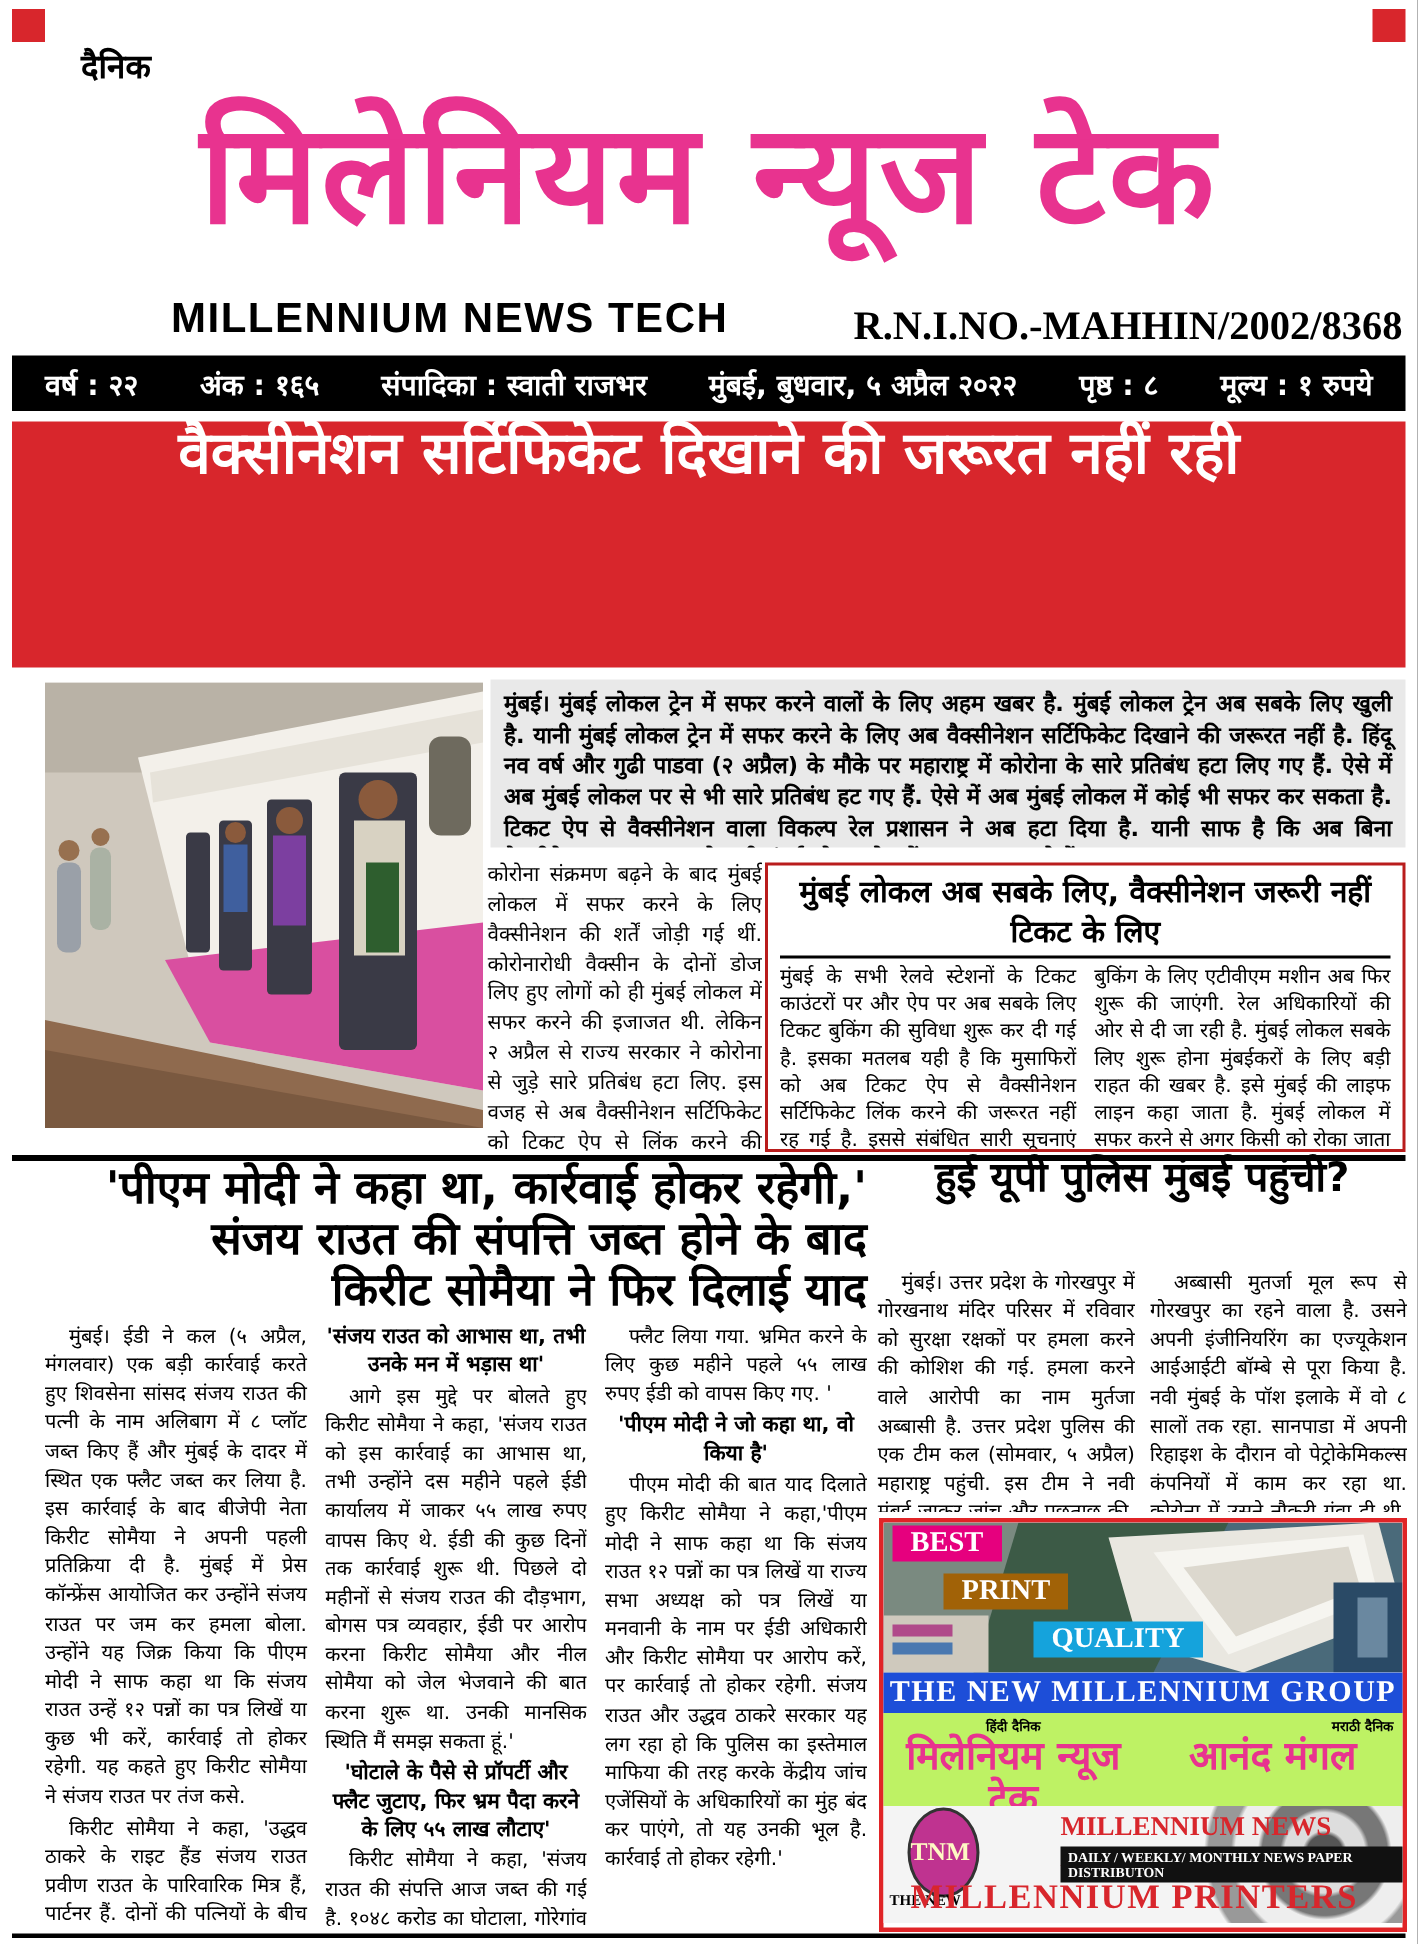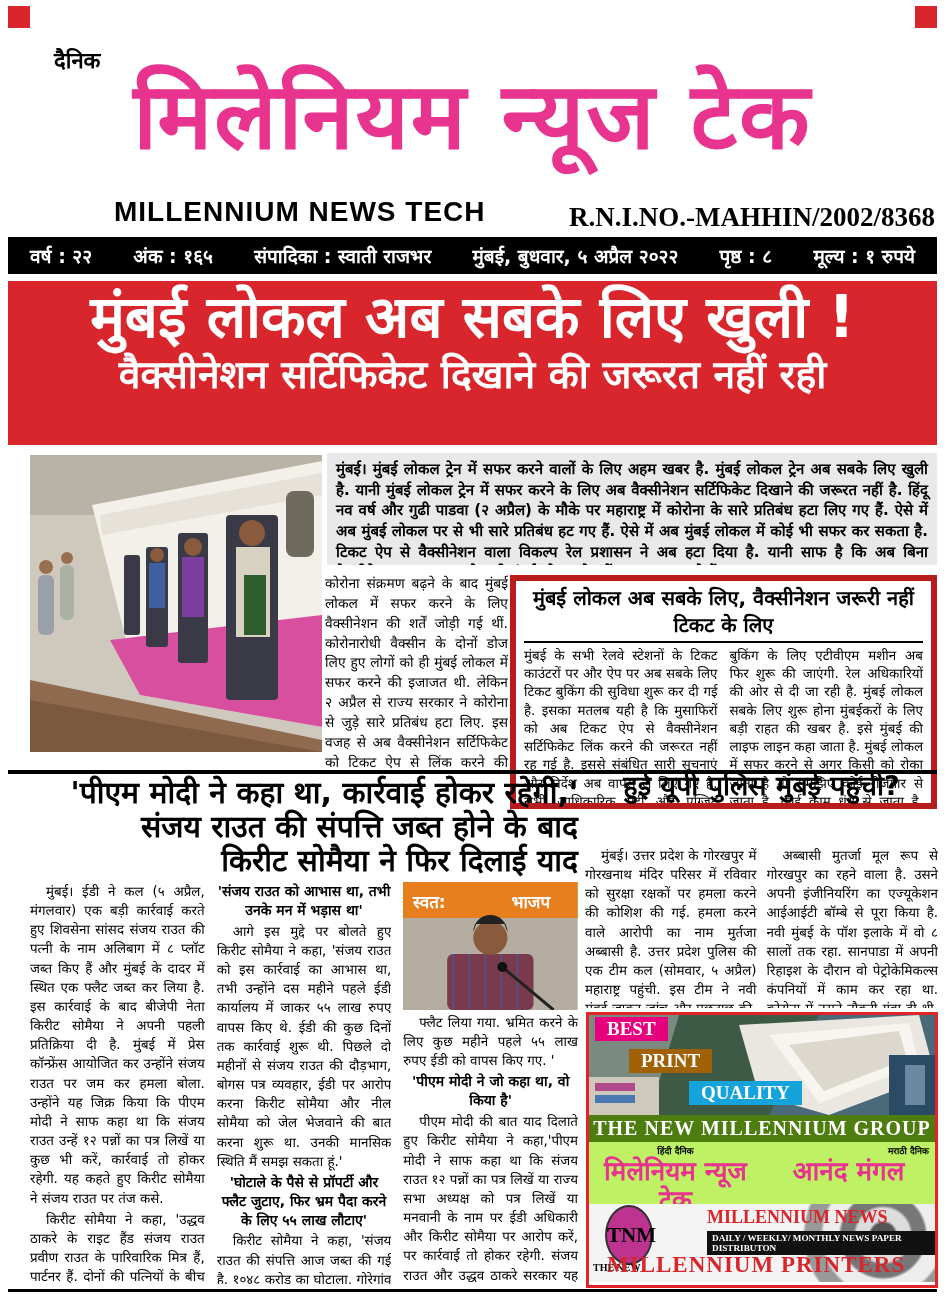--- a/index.html
+++ b/index.html
@@ -1,71 +1,71 @@
 <!DOCTYPE html>
 <html lang="hi"><head>
 <meta charset="utf-8">
 <style>
   html,body{margin:0;padding:0;background:#777;}
   .page{position:relative;width:945px;height:1296px;background:#fff;margin:0 auto;overflow:hidden;
         font-family:"DejaVu Sans",sans-serif;color:#000;}
   .abs{position:absolute;}
   
   .corner{width:22px;height:22px;background:#d8262c;}
-  .daily{left:54px;top:44px;font-size:22px;font-weight:bold;}
+  .daily{left:54px;top:28px;font-size:22px;font-weight:bold;}
   .mast-title{left:0;right:0;top:42px;text-align:center;font-size:92px;line-height:150px;
               font-weight:800;color:#e8338f;letter-spacing:2px;}
   .mast-eng{left:114px;top:196px;font-size:28px;font-weight:bold;letter-spacing:1px;
             font-family:"Liberation Sans",sans-serif;}
   .rni{right:10px;top:202px;font-size:27px;font-weight:bold;font-family:"Liberation Serif",serif;}
   
   .infobar{left:8px;right:8px;top:237px;height:37px;background:#000;color:#fff;display:flex;
            align-items:center;justify-content:space-between;padding:0 22px;font-size:19px;font-weight:bold;}
   
   .banner{left:8px;right:8px;top:281px;height:164px;background:#d8262c;color:#fff;text-align:center;}
   .banner-l1{font-size:58px;font-weight:800;line-height:1.2;margin-top:2px;}
   .banner-l2{font-size:39px;font-weight:700;line-height:1.15;}
   
   .train-photo{left:30px;top:455px;width:292px;height:297px;}
   .lead{left:327px;top:453px;width:610px;height:112px;background:#e9e9e9;box-sizing:border-box;
         padding:6px 9px;font-size:15px;font-weight:bold;text-align:justify;line-height:1.38;overflow:hidden;}
   .leadcol{left:325px;top:574px;width:183px;height:196px;font-size:13.8px;text-align:justify;
            line-height:1.44;overflow:hidden;}
-  .tbox{left:510px;top:575px;width:427px;height:234px;border:6px solid #b91c1c;box-sizing:border-box;
+  .tbox{left:510px;top:575px;width:427px;height:193px;border:2px solid #b91c1c;box-sizing:border-box;
         padding:3px 8px;overflow:hidden;}
   .tbox-title{font-size:20px;font-weight:bold;text-align:center;border-bottom:2px solid #000;padding-bottom:3px;}
   .tbox-cols{display:flex;gap:12px;margin-top:4px;font-size:13.4px;text-align:justify;line-height:1.36;}
   .tbox-cols>div{flex:1;}
   .rule{left:8px;right:8px;background:#000;}
   
   .raut-head{left:30px;top:776px;width:548px;text-align:right;font-weight:bold;font-size:30px;line-height:34px;}
   .raut-cols{left:30px;top:882px;width:548px;height:402px;display:flex;gap:12px;overflow:hidden;}
   .col{flex:1;font-size:13.4px;text-align:justify;line-height:1.43;overflow:hidden;}
   .col p{margin:0 0 2px 0;text-indent:16px;}
   .subhead{font-weight:bold;text-align:center;font-size:14px;line-height:1.35;margin:2px 0;text-indent:0 !important;}
   .somaiya-photo{width:100%;height:128px;margin-bottom:3px;}
   
   .abb-head{left:585px;top:770px;width:353px;text-align:center;font-weight:bold;font-size:27px;line-height:32px;}
   .abb-cols{left:585px;top:846px;width:353px;height:162px;display:flex;gap:10px;overflow:hidden;}
   
   .ad{left:586px;top:1012px;width:352px;height:276px;border:3px solid #e02427;box-sizing:border-box;background:#fff;}
   .ad-collage{position:relative;height:100px;overflow:hidden;}
   .chip{position:absolute;color:#fff;font-family:"Liberation Serif",serif;font-weight:bold;
         font-size:19px;padding:1px 12px;}
-  .ad-groupbar{height:27px;background:#4d7c0f;color:#fff;text-align:center;font-family:"Liberation Serif",serif;
+  .ad-groupbar{height:27px;background:#1d4ed8;color:#fff;text-align:center;font-family:"Liberation Serif",serif;
                font-weight:bold;font-size:20px;line-height:27px;letter-spacing:1px;}
   .ad-names{display:flex;height:62px;background:#bef264;}
   .ad-name-cell{flex:1;text-align:center;}
   .ad-name-label{font-size:9px;font-weight:bold;margin-top:2px;}
   .ad-name{font-size:26px;font-weight:800;color:#e8338f;line-height:1.1;}
   .ad-bottom{position:relative;height:78px;background:
      radial-gradient(circle at 85% 40%, #555 0 4%, #ddd 5% 9%, #777 10% 14%, #eee 15% 20%, #999 21% 26%, #f4f4f4 27%);}
   .logo{position:absolute;left:16px;top:1px;width:44px;height:56px;border-radius:50%;
-        background:#bf3390;border:2px solid #333;color:#000000;text-align:left;
-        font-family:"Liberation Serif",serif;font-weight:bold;font-size:21px;line-height:56px;}
+        background:#bf3390;border:2px solid #333;color:#fef9c3;text-align:left;
+        font-family:"Liberation Serif",serif;font-weight:bold;font-size:17px;line-height:56px;}
   .thenew1{position:absolute;left:4px;top:58px;font-size:10px;font-weight:bold;font-family:"Liberation Serif",serif;}
   .printers{position:absolute;left:18px;top:48px;font-size:23px;font-weight:bold;color:#d8262c;
             font-family:"Liberation Serif",serif;letter-spacing:1px;}
   .agency{position:absolute;left:118px;top:3px;font-size:18px;font-weight:bold;color:#d8262c;
           font-family:"Liberation Serif",serif;}
   .agency-sub{position:absolute;left:118px;top:27px;font-size:9.2px;font-weight:bold;color:#fff;
               background:#111;padding:2px 5px;font-family:"Liberation Serif",serif;}
 </style>
 </head>
 <body>
@@ -82,21 +82,20 @@
   <div class="abs infobar">
     <span>वर्ष : २२</span>
     <span>अंक : १६५</span>
     <span>संपादिका : स्वाती राजभर</span>
     <span>मुंबई, बुधवार, ५ अप्रैल २०२२</span>
     <span>पृष्ठ : ८</span>
     <span>मूल्य : १ रुपये</span>
   </div>
 
   <div class="abs banner">
-    <div class="banner-l1">मुंबई लोकल अब सबके लिए खुली !</div>
     <div class="banner-l2">वैक्सीनेशन सर्टिफिकेट दिखाने की जरूरत नहीं रही</div>
   </div>
 
   <div class="abs train-photo">
     <svg width="292" height="297" viewBox="0 0 292 297" xmlns="http://www.w3.org/2000/svg">
       <rect width="292" height="297" fill="#cfc8bd"></rect>
       <rect x="0" y="0" width="292" height="60" fill="#b9b2a6"></rect>
       <polygon points="0,225 292,285 292,297 0,297" fill="#8f6a4e"></polygon>
       <polygon points="0,245 292,297 292,297 0,297" fill="#7a5940"></polygon>
       <polygon points="62,50 292,6 292,272 110,240" fill="#f3f0ea"></polygon>
@@ -151,40 +150,20 @@
       <p>मुंबई। ईडी ने कल (५ अप्रैल, मंगलवार) एक बड़ी कार्रवाई करते हुए शिवसेना सांसद संजय राउत की पत्नी के नाम अलिबाग में ८ प्लॉट जब्त किए हैं और मुंबई के दादर में स्थित एक फ्लैट जब्त कर लिया है. इस कार्रवाई के बाद बीजेपी नेता किरीट सोमैया ने अपनी पहली प्रतिक्रिया दी है. मुंबई में प्रेस कॉन्फ्रेंस आयोजित कर उन्होंने संजय राउत पर जम कर हमला बोला. उन्होंने यह जिक्र किया कि पीएम मोदी ने साफ कहा था कि संजय राउत उन्हें १२ पन्नों का पत्र लिखें या कुछ भी करें, कार्रवाई तो होकर रहेगी. यह कहते हुए किरीट सोमैया ने संजय राउत पर तंज कसे.</p>
       <p>किरीट सोमैया ने कहा, 'उद्धव ठाकरे के राइट हैंड संजय राउत प्रवीण राउत के पारिवारिक मित्र हैं, पार्टनर हैं. दोनों की पत्नियों के बीच आर्थिक लेन—देन सिद्ध हुआ है. आज ईडी ने कार्रवाई करते हुए संजय राउत की अलीबाग की कुछ जमीनें, संपत्ति और मुंबई के दादर में एक फ्लैट जब्त किया है.'</p>
     </div>
     <div class="col">
       <p class="subhead">'संजय राउत को आभास था, तभी उनके मन में भड़ास था'</p>
       <p>आगे इस मुद्दे पर बोलते हुए किरीट सोमैया ने कहा, 'संजय राउत को इस कार्रवाई का आभास था, तभी उन्होंने दस महीने पहले ईडी कार्यालय में जाकर ५५ लाख रुपए वापस किए थे. ईडी की कुछ दिनों तक कार्रवाई शुरू थी. पिछले दो महीनों से संजय राउत की दौड़भाग, बोगस पत्र व्यवहार, ईडी पर आरोप करना किरीट सोमैया और नील सोमैया को जेल भेजवाने की बात करना शुरू था. उनकी मानसिक स्थिति मैं समझ सकता हूं.'</p>
       <p class="subhead">'घोटाले के पैसे से प्रॉपर्टी और फ्लैट जुटाए, फिर भ्रम पैदा करने के लिए ५५ लाख लौटाए'</p>
       <p>किरीट सोमैया ने कहा, 'संजय राउत की संपत्ति आज जब्त की गई है. १०४८ करोड़ का घोटाला, गोरेगांव पत्रा चॉल, प्रवीण राउत मुख्य आरोपी, एचडीआईएल पीएमसी बैंक के पैसे, वे पैसे संजय राउत की पत्नी वर्षा राउत के खाते में गए. उन्हीं पैसों से अलीबाग में जमीन ली गई. दादर में</p>
     </div>
     <div class="col">
-      <div class="somaiya-photo">
-        <svg width="100%" height="128" viewBox="0 0 174 128" preserveAspectRatio="none" xmlns="http://www.w3.org/2000/svg">
-          <rect width="174" height="128" fill="#b5ada1"></rect>
-          <rect x="0" y="0" width="174" height="36" fill="#e87f1e"></rect>
-          <text x="10" y="26" font-size="17" font-weight="bold" fill="#fff" font-family="DejaVu Sans, sans-serif">स्वत:</text>
-          <text x="108" y="26" font-size="17" font-weight="bold" fill="#fff" font-family="DejaVu Sans, sans-serif">भाजप</text>
-          <rect x="44" y="72" width="86" height="56" rx="6" fill="#7a3a4e"></rect>
-          <g stroke="#4a5a8a" stroke-width="2" opacity="0.7">
-            <line x1="50" y1="72" x2="50" y2="128"></line>
-              <line x1="66" y1="72" x2="66" y2="128"></line>
-            <line x1="82" y1="72" x2="82" y2="128"></line>
-              <line x1="98" y1="72" x2="98" y2="128"></line>
-            <line x1="114" y1="72" x2="114" y2="128"></line>
-          </g>
-          <circle cx="87" cy="56" r="17" fill="#8a5a3c"></circle>
-          <path d="M70,50 a17,17 0 0 1 34,0 l-3,-8 -28,0 z" fill="#222"></path>
-          <line x1="150" y1="128" x2="100" y2="86" stroke="#222" stroke-width="3"></line>
-          <circle cx="99" cy="85" r="5" fill="#111"></circle>
-        </svg>
-      </div>
       <p>फ्लैट लिया गया. भ्रमित करने के लिए कुछ महीने पहले ५५ लाख रुपए ईडी को वापस किए गए. '</p>
       <p class="subhead">'पीएम मोदी ने जो कहा था, वो किया है'</p>
       <p>पीएम मोदी की बात याद दिलाते हुए किरीट सोमैया ने कहा,'पीएम मोदी ने साफ कहा था कि संजय राउत १२ पन्नों का पत्र लिखें या राज्य सभा अध्यक्ष को पत्र लिखें या मनवानी के नाम पर ईडी अधिकारी और किरीट सोमैया पर आरोप करें, पर कार्रवाई तो होकर रहेगी. संजय राउत और उद्धव ठाकरे सरकार यह लग रहा हो कि पुलिस का इस्तेमाल माफिया की तरह करके केंद्रीय जांच एजेंसियों के अधिकारियों का मुंह बंद कर पाएंगे, तो यह उनकी भूल है. कार्रवाई तो होकर रहेगी.'</p>
     </div>
   </div>
 
   <div class="abs abb-head">
     <div>हुई यूपी पुलिस मुंबई पहुंची?</div>
   </div>
   <div class="abs abb-cols">

